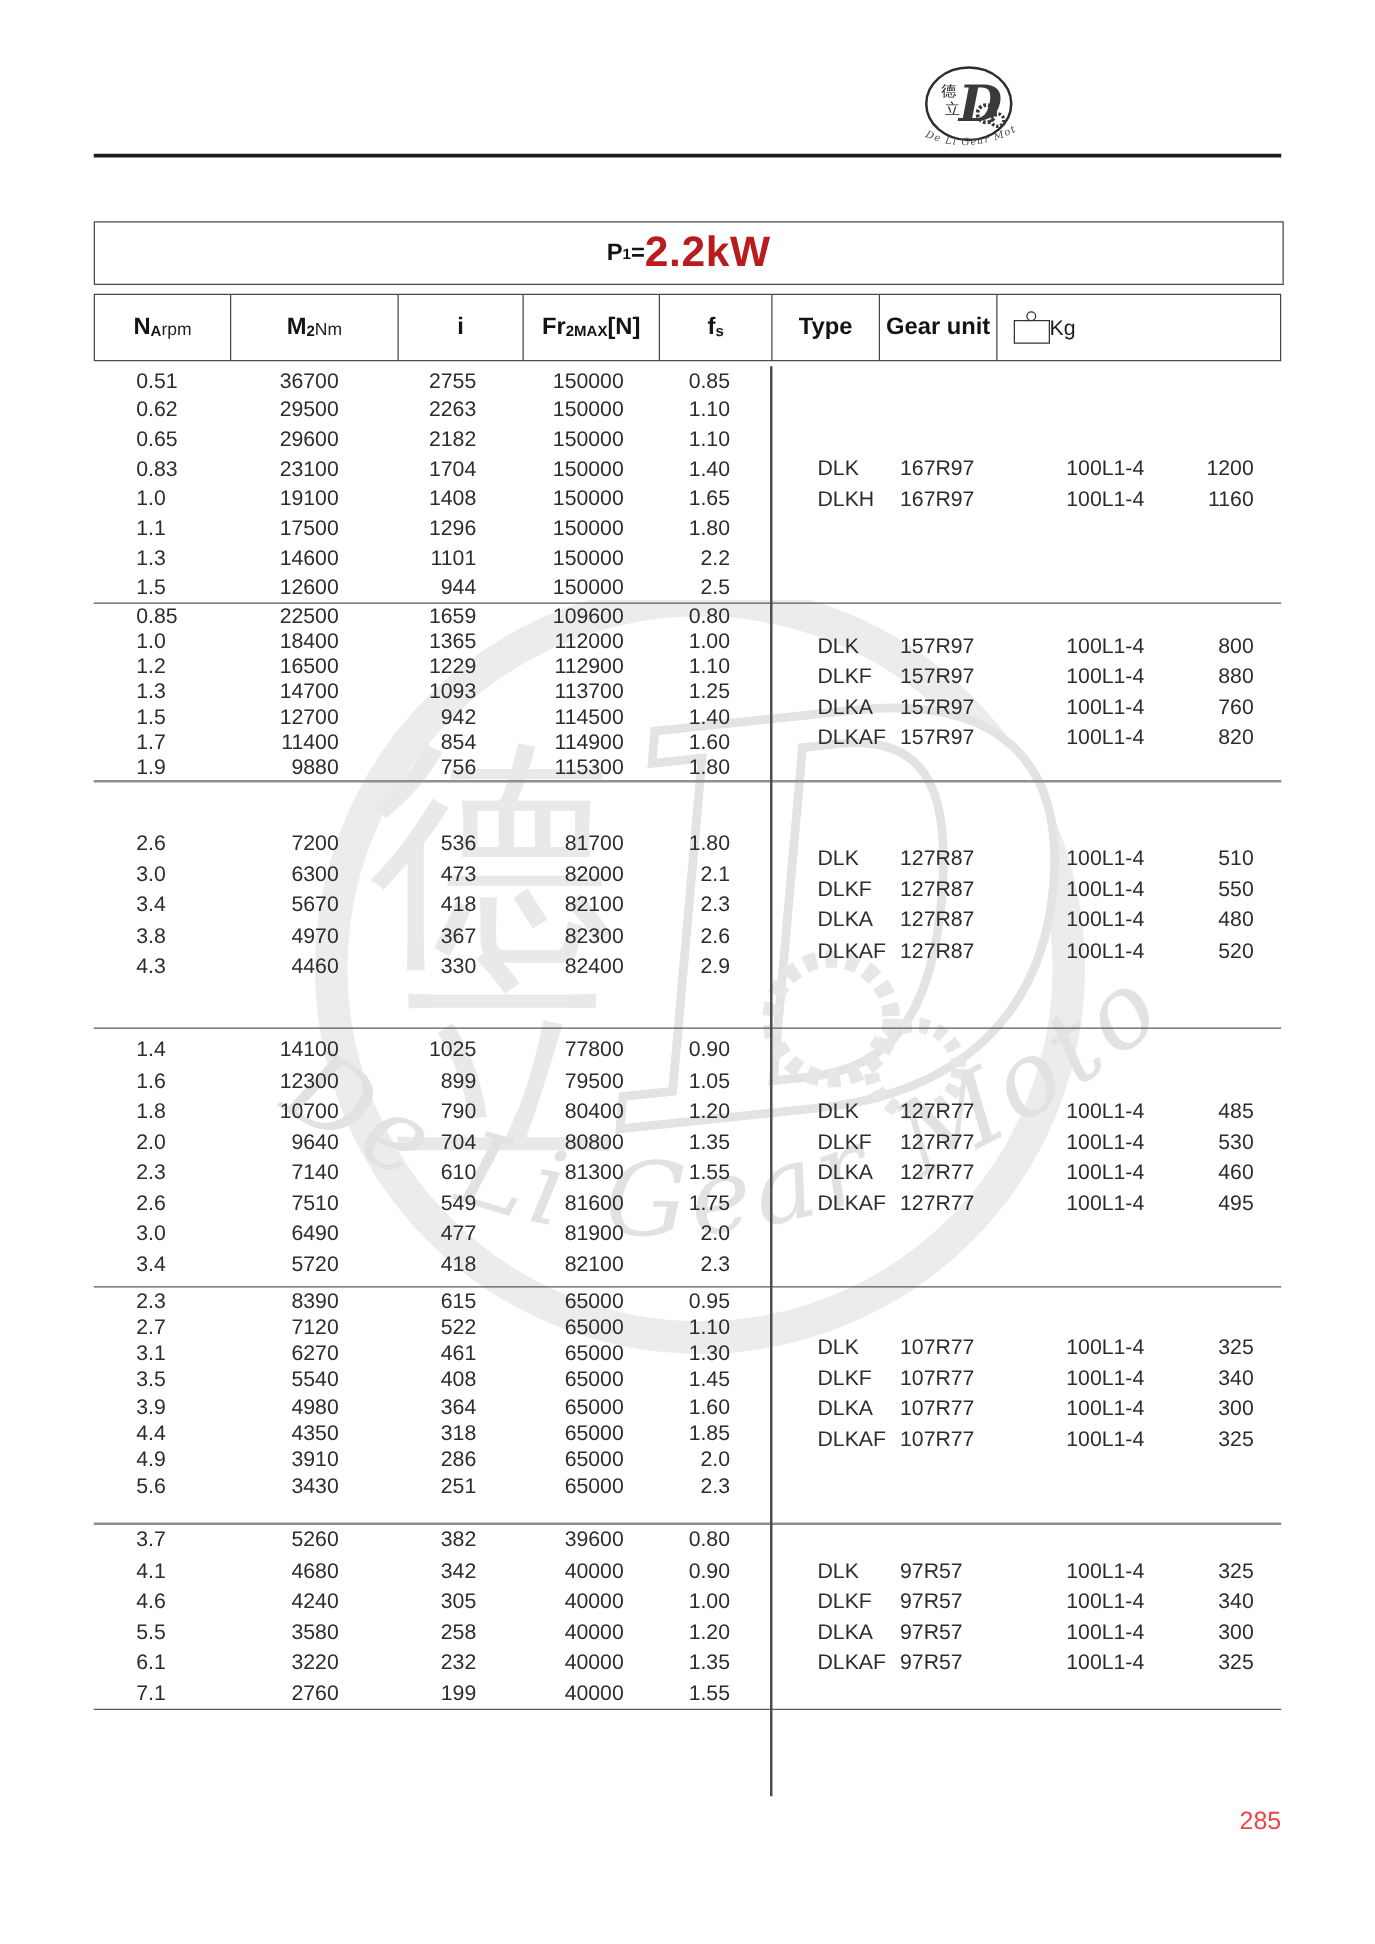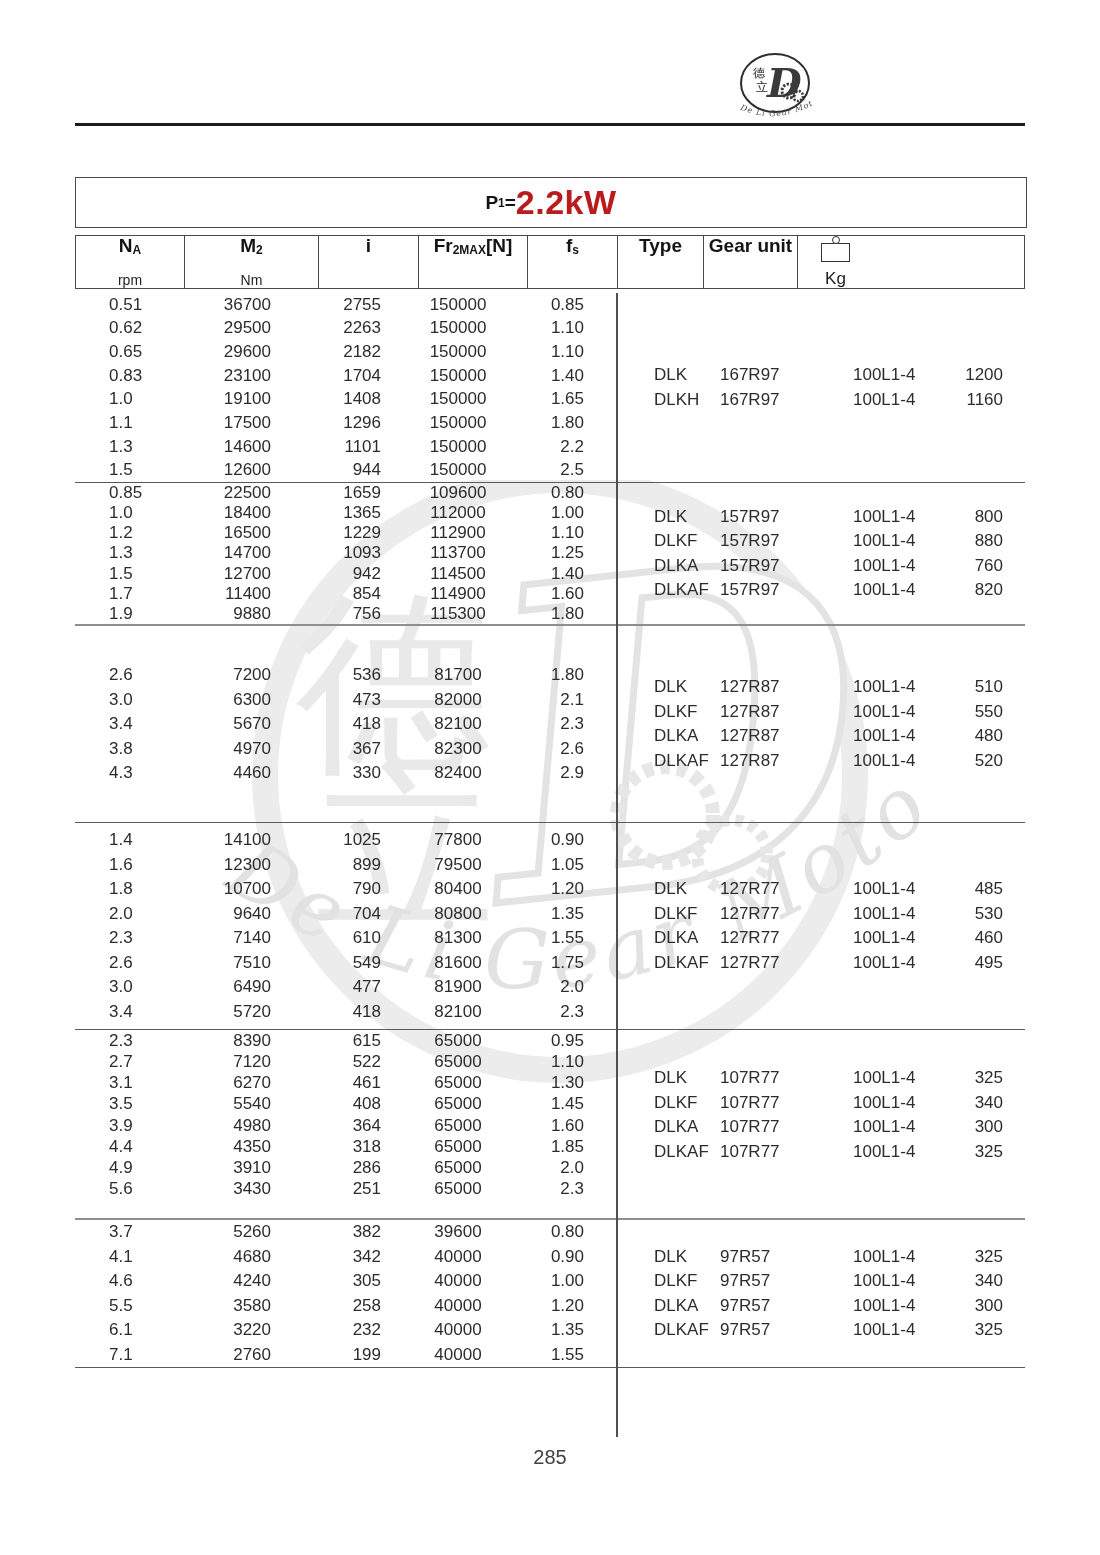--- a/index.html
+++ b/index.html
@@ -20,21 +20,21 @@
   .title-box{position:absolute;left:75px;top:177px;width:950px;height:49px;z-index:1;
              border:1.7px solid #4a4a4a;display:flex;align-items:center;justify-content:center;
              background:transparent;}
   .title-box .small{font-size:19px;font-weight:bold;color:#141414;}
   .title-box .tsub{font-size:12px;font-weight:bold;color:#141414;vertical-align:-2px;}
   .title-box .huge{font-size:34px;font-weight:bold;color:#b91c1c;letter-spacing:0.5px;}
 
   
   .head-row{position:absolute;left:75px;top:235px;width:950px;height:54px;z-index:1;
             border:1.7px solid #4a4a4a;display:flex;box-sizing:border-box;}
-  .hcell{display:flex;flex-direction:column;align-items:center;justify-content:space-between;
+  .hcell{display:flex;flex-direction:row;align-items:center;justify-content:center;
          box-sizing:border-box;border-left:1.5px solid #4a4a4a;line-height:1.05;}
   .hcell:first-child{border-left:none;}
   .hc1{width:108px;} .hc2{width:134px;} .hc3{width:100px;} .hc4{width:109px;} .hc5{width:90px;}
   .hc6{width:86px;}  .hc7{width:94px;}  .hc8{width:152px;} .hc9{width:76px;}
   .hbig{font-size:19px;font-weight:bold;color:#141414;}
   .hsub{font-size:12px;font-weight:bold;color:#141414;vertical-align:-2px;}
   .hunit{font-size:14px;color:#222;margin-top:2px;}
   .kg-icon{position:relative;width:27px;height:17px;border:1.6px solid #333;margin-top:7px;background:#fff;}
   .kg-knob{position:absolute;left:50%;top:-8px;transform:translateX(-50%);
            width:6px;height:6px;border:1.4px solid #333;border-radius:50%;background:#fff;}
@@ -49,32 +49,32 @@
   .group:nth-of-type(3){height:143px;border-bottom:2.6px solid #8f8f8f;}
   .group:nth-of-type(4){height:197px;}
   .group:nth-of-type(5){height:207px;}
   .group:nth-of-type(6){height:190px;border-bottom:2.6px solid #8f8f8f;padding-bottom:18px;}
   .rows{width:541px;display:flex;flex-direction:column;justify-content:center;}
   .row{display:flex;height:24.5px;align-items:center;font-size:17px;color:#2c2c2c;}
   .c{display:block;box-sizing:border-box;}
   .c1{width:108px;text-align:left; padding-left:34px;}
   .c2{width:134px;text-align:right;padding-right:46px;}
   .c3{width:100px;text-align:right;padding-right:36px;}
-  .c4{width:109px;text-align:center;padding-right:27px;}
+  .c4{width:109px;text-align:right;padding-right:27px;}
   .c5{width:90px; text-align:right;padding-right:32px;}
   .vars{width:409px;display:flex;flex-direction:column;justify-content:center;}
   .vrow{display:flex;height:24.5px;align-items:center;font-size:17px;color:#2c2c2c;}
   .v1{width:86px; text-align:left;padding-left:38px;box-sizing:border-box;}
   .v2{width:94px; text-align:left;padding-left:18px;box-sizing:border-box;}
   .v3{width:152px;text-align:left;padding-left:57px;box-sizing:border-box;}
   .v4{width:77px; text-align:right;padding-right:22px;box-sizing:border-box;}
 
   
-  .page-num{position:absolute;left:75px;top:1446px;width:950px;text-align:center;
-            font-size:20px;color:#404040;z-index:1;}
+  .page-num{position:absolute;left:75px;top:1446px;width:950px;text-align:right;
+            font-size:20px;color:#ef4444;z-index:1;}
 </style>
 </head>
 <body>
 
 <div class="page">
 
   <svg class="watermark" width="900" height="660" viewBox="0 0 900 660">
     <circle cx="460" cy="295" r="295" fill="none" stroke="#ececec" stroke-width="26"></circle>
     <text x="195" y="270" font-family="DejaVu Serif, serif" font-size="195" fill="#e9e9e9">德</text>
     <text x="215" y="430" font-family="DejaVu Serif, serif" font-size="180" fill="#e9e9e9">立</text>

